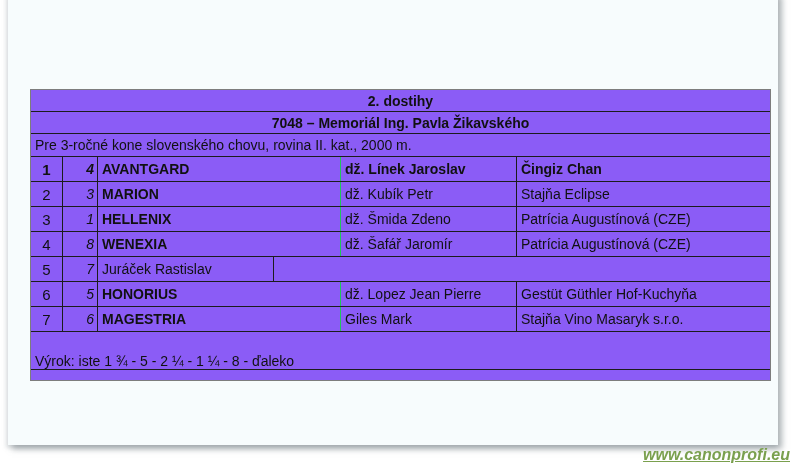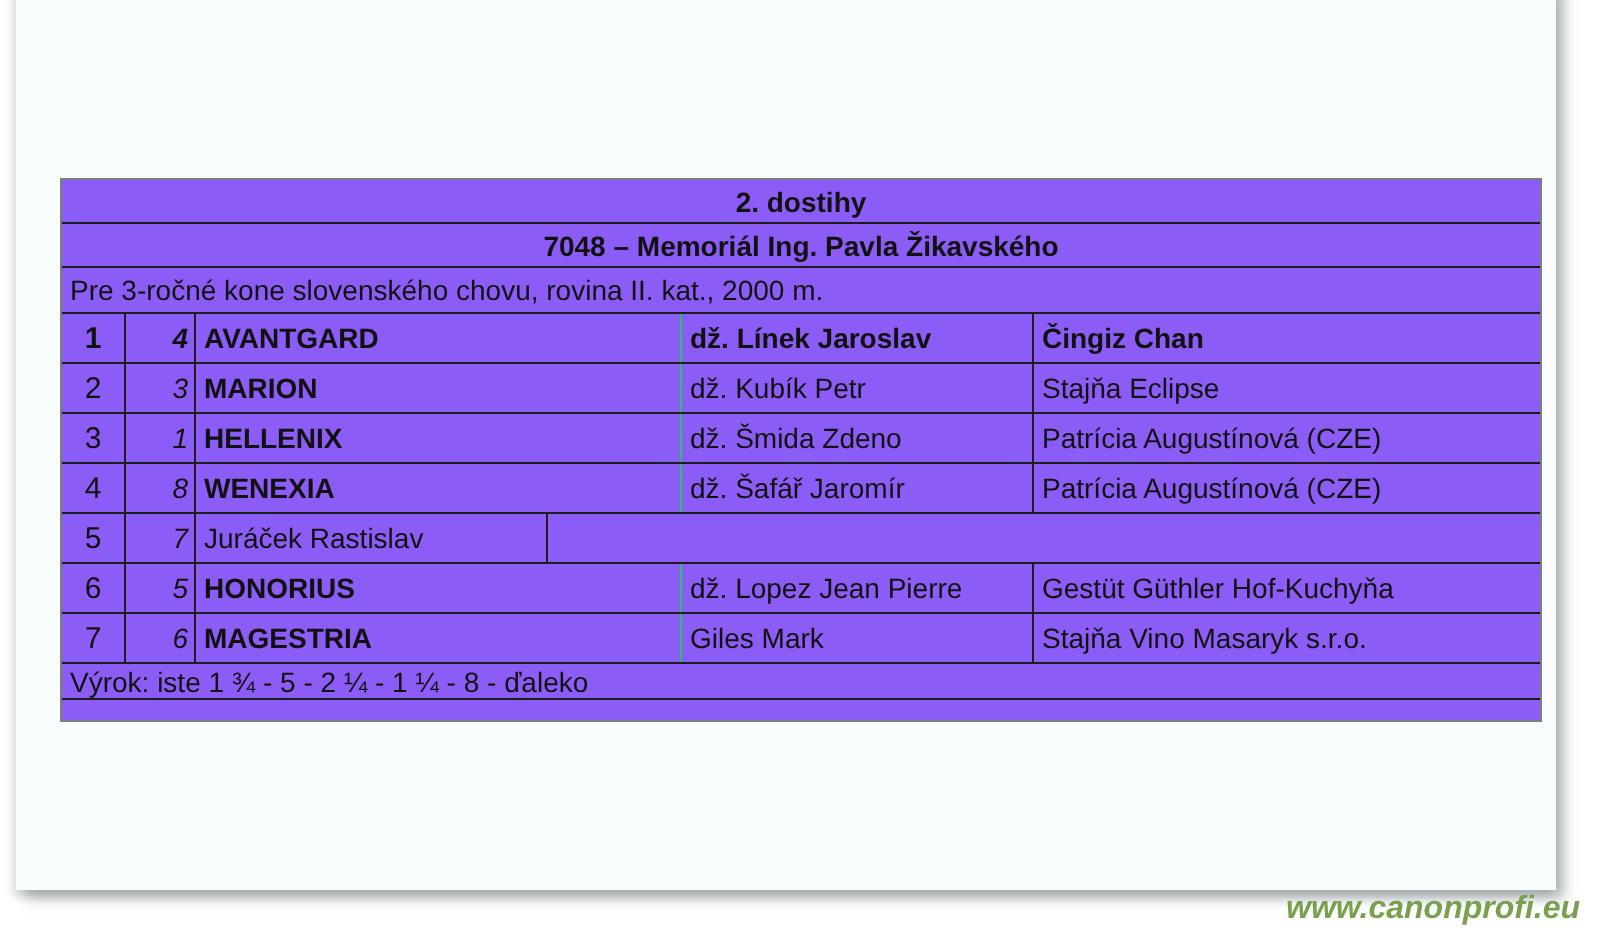--- a/index.html
+++ b/index.html
@@ -22,41 +22,41 @@
     font-size:14px;
   }
   .row-full {
     border-bottom:1px solid #1c1c1c;
     display:flex; align-items:center;
     overflow:hidden; white-space:nowrap;
   }
   .r-header1 { height:21px; justify-content:center; font-weight:bold; }
   .r-header2 { height:21px; justify-content:center; font-weight:bold; }
   .r-cond    { height:22px; padding-left:4px; }
-  .r-verdict { height:17px; padding-left:4px; }
+  .r-verdict { height:17px; padding-left:4px;margin-top:20px; }
   .r-strip   { height:10px; }
   .drow {
     display:flex; height:24px; border-bottom:1px solid #1c1c1c;
     align-items:center; white-space:nowrap;
   }
   .drow > div { overflow:hidden; height:100%; display:flex; align-items:center; }
   .c-place  { width:31px; justify-content:center; font-size:15px; }
   .c-num    { width:31px; justify-content:flex-end; padding-right:3px;
               border-left:1px solid #1c1c1c; border-right:1px solid #1c1c1c;
               font-style:italic; }
   .c-horse  { width:243px; padding-left:4px; font-weight:bold;
               border-right:1px solid #22c55e; box-sizing:border-box; }
   .c-jockey { width:176px; padding-left:4px;
               border-right:1px solid #1c1c1c; box-sizing:border-box; }
   .c-owner  { flex:1; padding-left:4px; }
   .winner, .winner .c-num { font-weight:bold; }
   .watermark {
     position:absolute; right:10px; top:446px;
     font-size:16px; font-weight:bold; font-style:italic;
-    color:#7aa04e; letter-spacing:0px;
+    color:#7aa04e; letter-spacing:0px;text-decoration:underline;
   }
 </style>
 </head>
 <body>
 
 <div class="page"></div>
 
 <div class="tbl">
 
   <div class="row-full r-header1">

